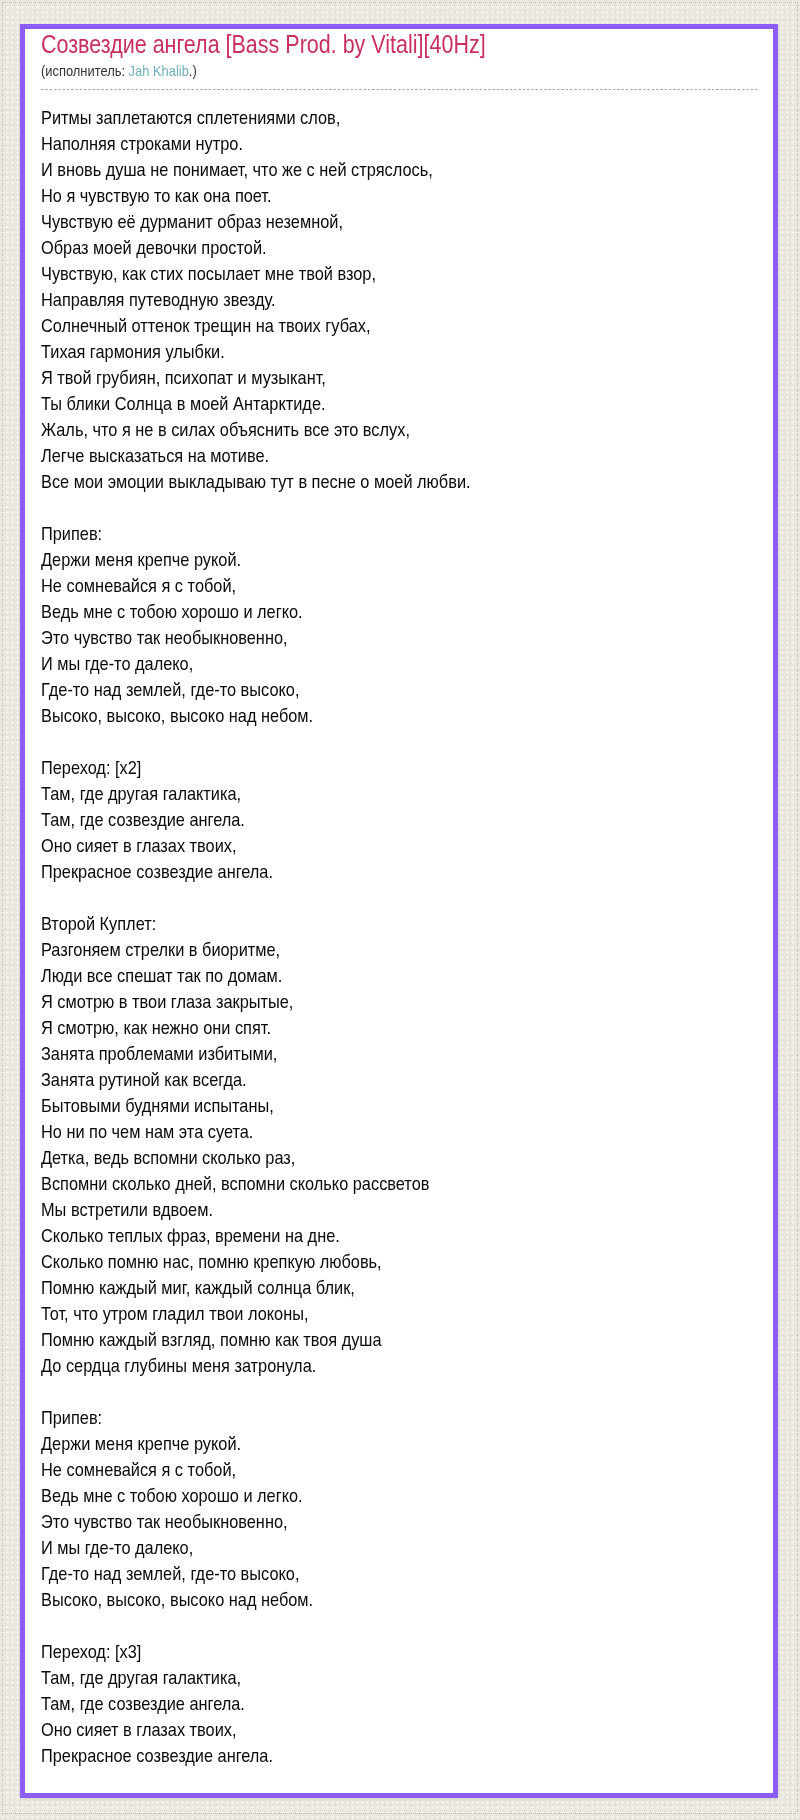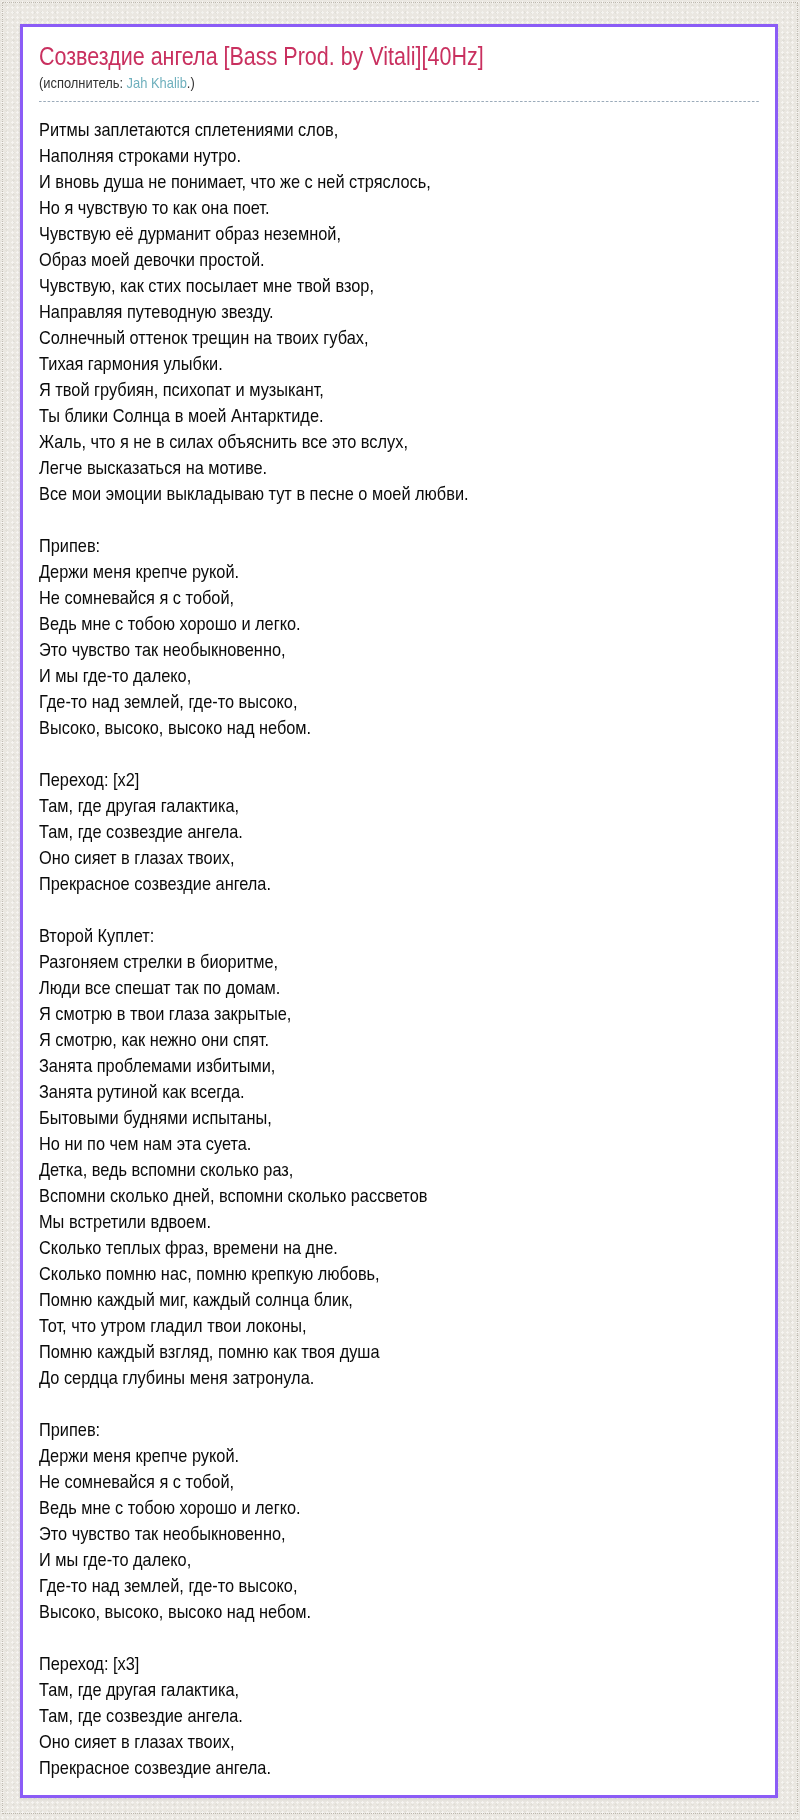--- a/index.html
+++ b/index.html
@@ -20,23 +20,23 @@
     left: 2px; top: 2px; right: 2px; bottom: 6px;
     border: 1px dotted rgba(150,143,130,0.55);
     pointer-events: none;
   }
   .card {
     position: absolute;
     left: 20px; top: 24px;
     width: 758px;
     height: 1774px;
     background: #ffffff;
-    border: 3px solid #8b5cf6;
+    border: 5px solid #8b5cf6;
     box-shadow: 0 1px 3px rgba(0,0,0,0.10);
-    padding: 14px 16px 26px 16px;
+    padding: 0 16px 26px 16px;
     overflow: hidden;
   }
   
   .squeeze {
     transform: scaleX(0.86);
     transform-origin: left top;
     width: 116.28%;
   }
   .song-header {
     padding-bottom: 9px;

